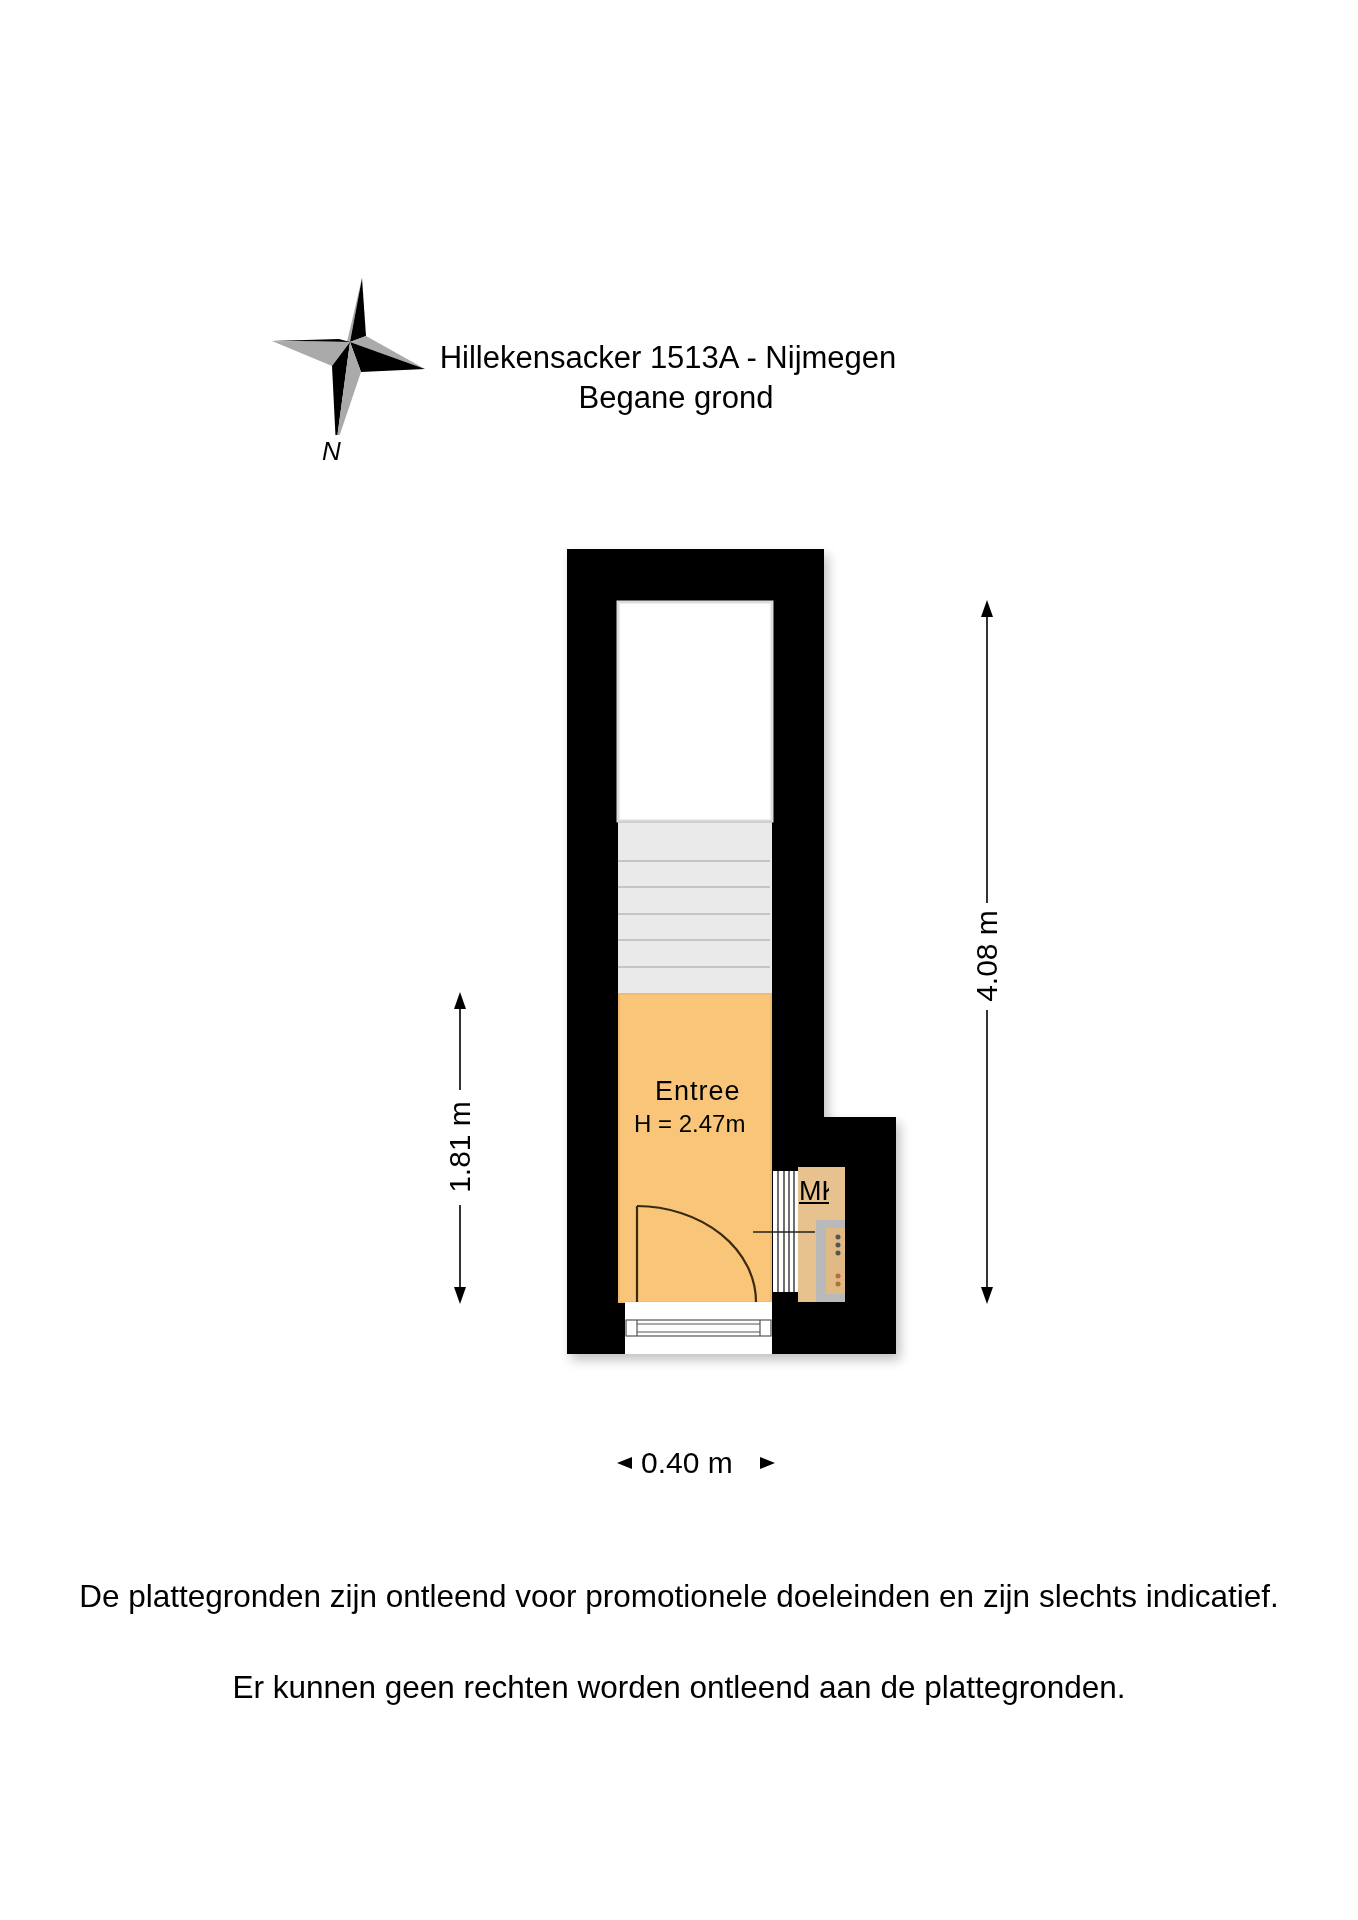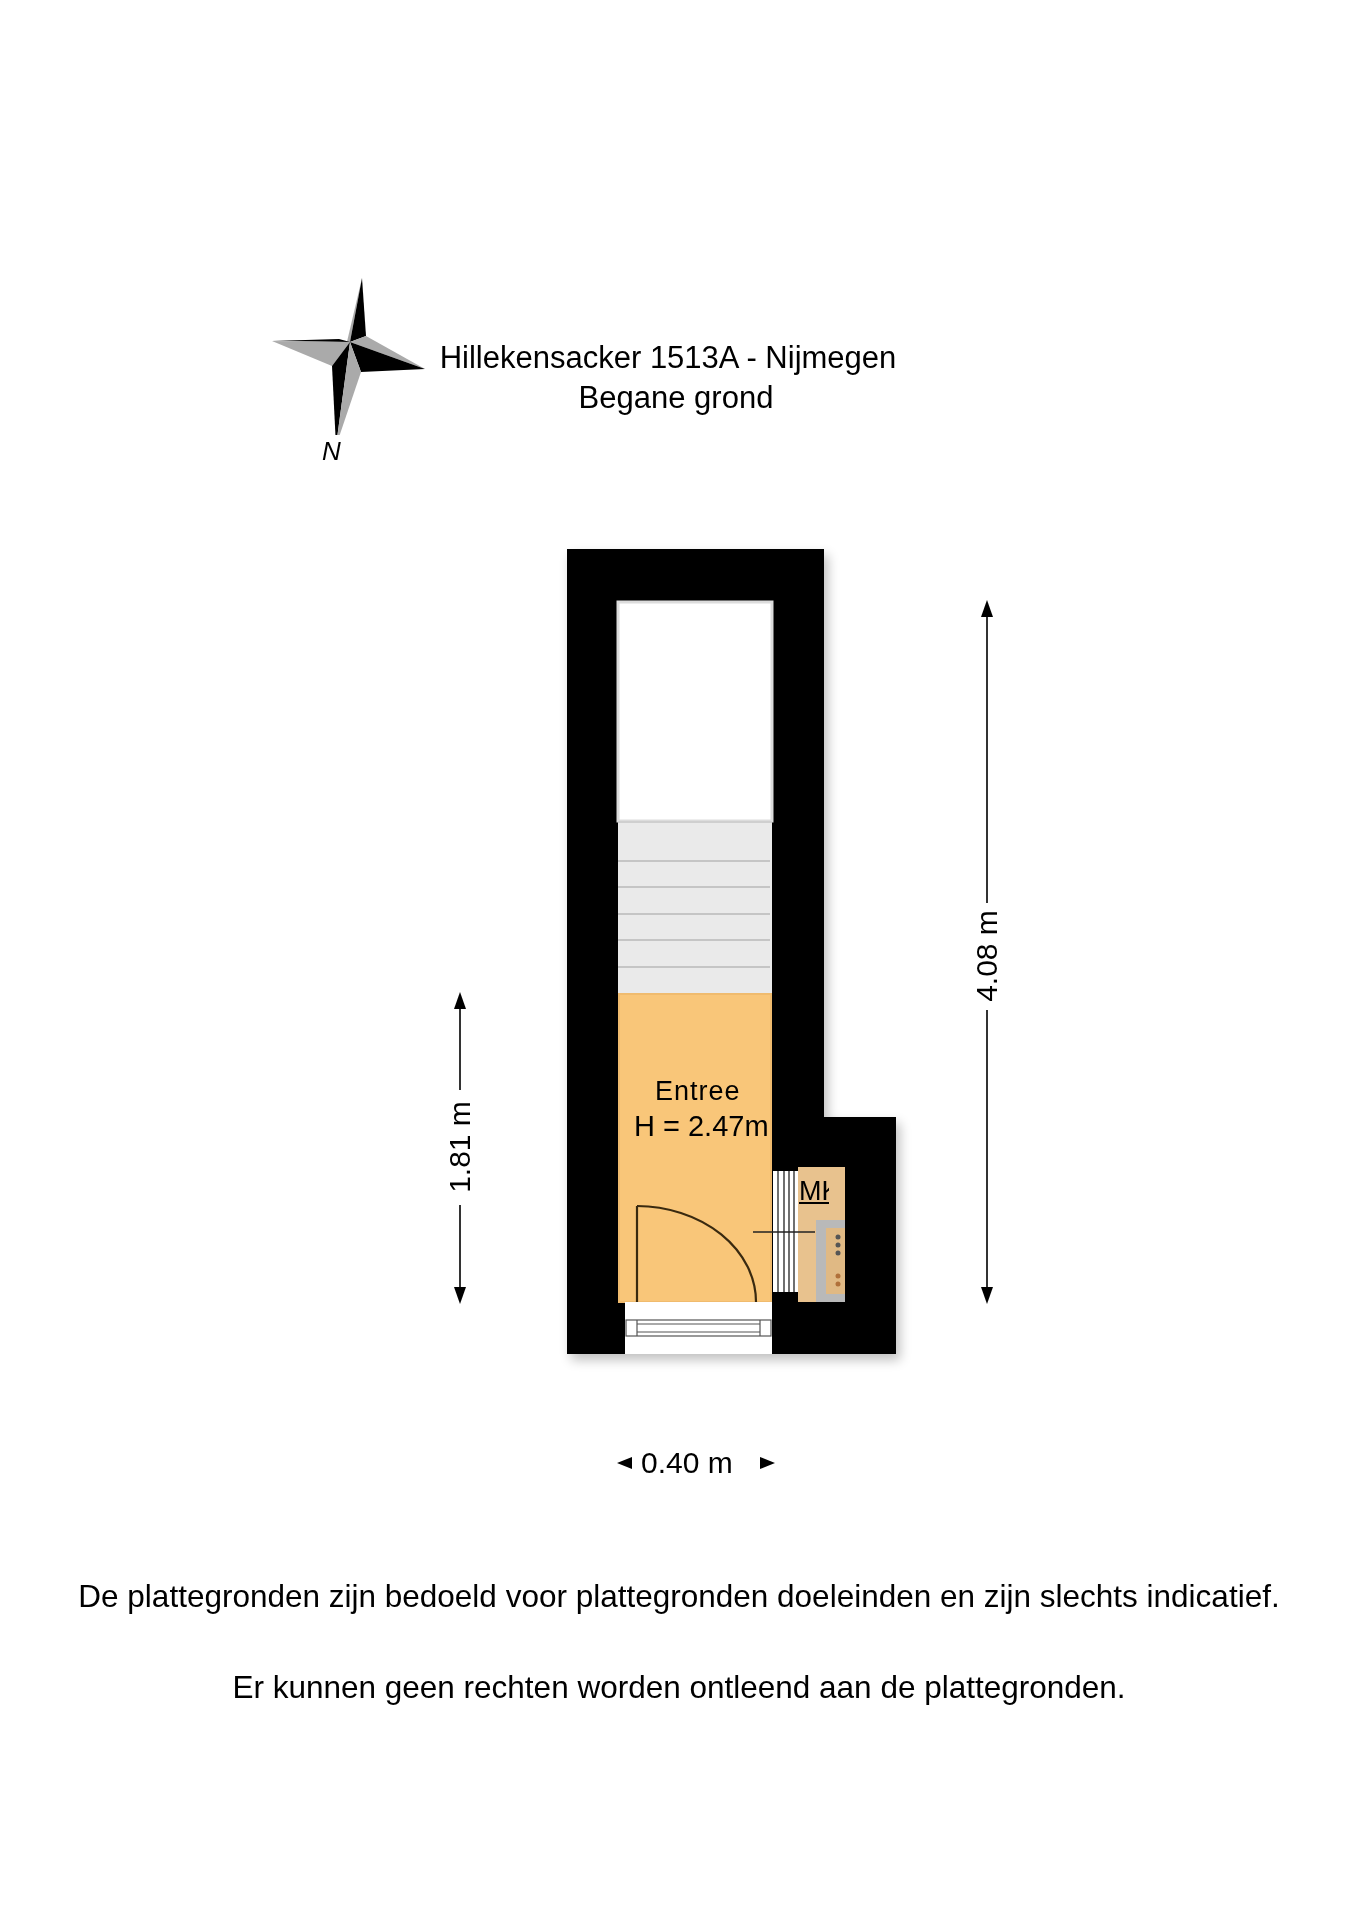--- a/index.html
+++ b/index.html
@@ -3,21 +3,21 @@
 <meta charset="utf-8">
 <style>
   html, body { margin: 0; padding: 0; background: #ffffff; }
   body { width: 1358px; height: 1920px; position: relative; overflow: hidden; font-family: "Liberation Sans", sans-serif; color: #000; }
   .abs { position: absolute; }
   .title { position: absolute; left: 0; width: 1336px; text-align: center; font-size: 31px; line-height: 36px; }
   #plan { position: absolute; left: 0; top: 0; }
   .dim-label { position: absolute; font-size: 30px; line-height: 30px; white-space: nowrap; background: #fff; padding: 0 6px; }
   .rot { transform: translate(-50%, -50%) rotate(-90deg); }
   .room-name { position: absolute; font-size: 27px; letter-spacing: 1px; white-space: nowrap; }
-  .room-h { position: absolute; font-size: 29px; white-space: nowrap; }
+  .room-h { position: absolute; font-size: 24px; white-space: nowrap; }
   .mk { position: absolute; font-size: 27px; white-space: nowrap; }
   .disclaimer { position: absolute; left: 0; width: 1358px; text-align: center; font-size: 31.5px; line-height: 40px; }
   .compass-n { position: absolute; font-size: 26px; font-style: italic; }
 </style>
 </head>
 <body>
 
 <svg class="abs" style="left:265px;top:275px;" width="170" height="160" viewBox="265 275 170 160">
   <g>
 
@@ -130,14 +130,14 @@
 </svg>
 
 <div class="room-name" style="left:655px;top:1076px;">Entree</div>
 <div class="room-h" style="left:634px;top:1110px;">H = 2.47m</div>
 <div class="mk" style="left:799px;top:1176px;width:30px;overflow:hidden;text-decoration:underline;">MK</div>
 
 <div class="dim-label rot" style="left:987px;top:956px;">4.08 m</div>
 <div class="dim-label rot" style="left:460px;top:1147px;">1.81 m</div>
 <div class="dim-label" style="left:641px;top:1448px;background:transparent;padding:0;">0.40 m</div>
 
-<div class="disclaimer" style="top:1576px;">De plattegronden zijn bedoeld voor plattegronden doeleinden en zijn slechts indicatief.</div>
+<div class="disclaimer" style="top:1576px;">De plattegronden zijn ontleend voor promotionele doeleinden en zijn slechts indicatief.</div>
 <div class="disclaimer" style="top:1667px;">Er kunnen geen rechten worden ontleend aan de plattegronden.</div>
 
 </body></html>

